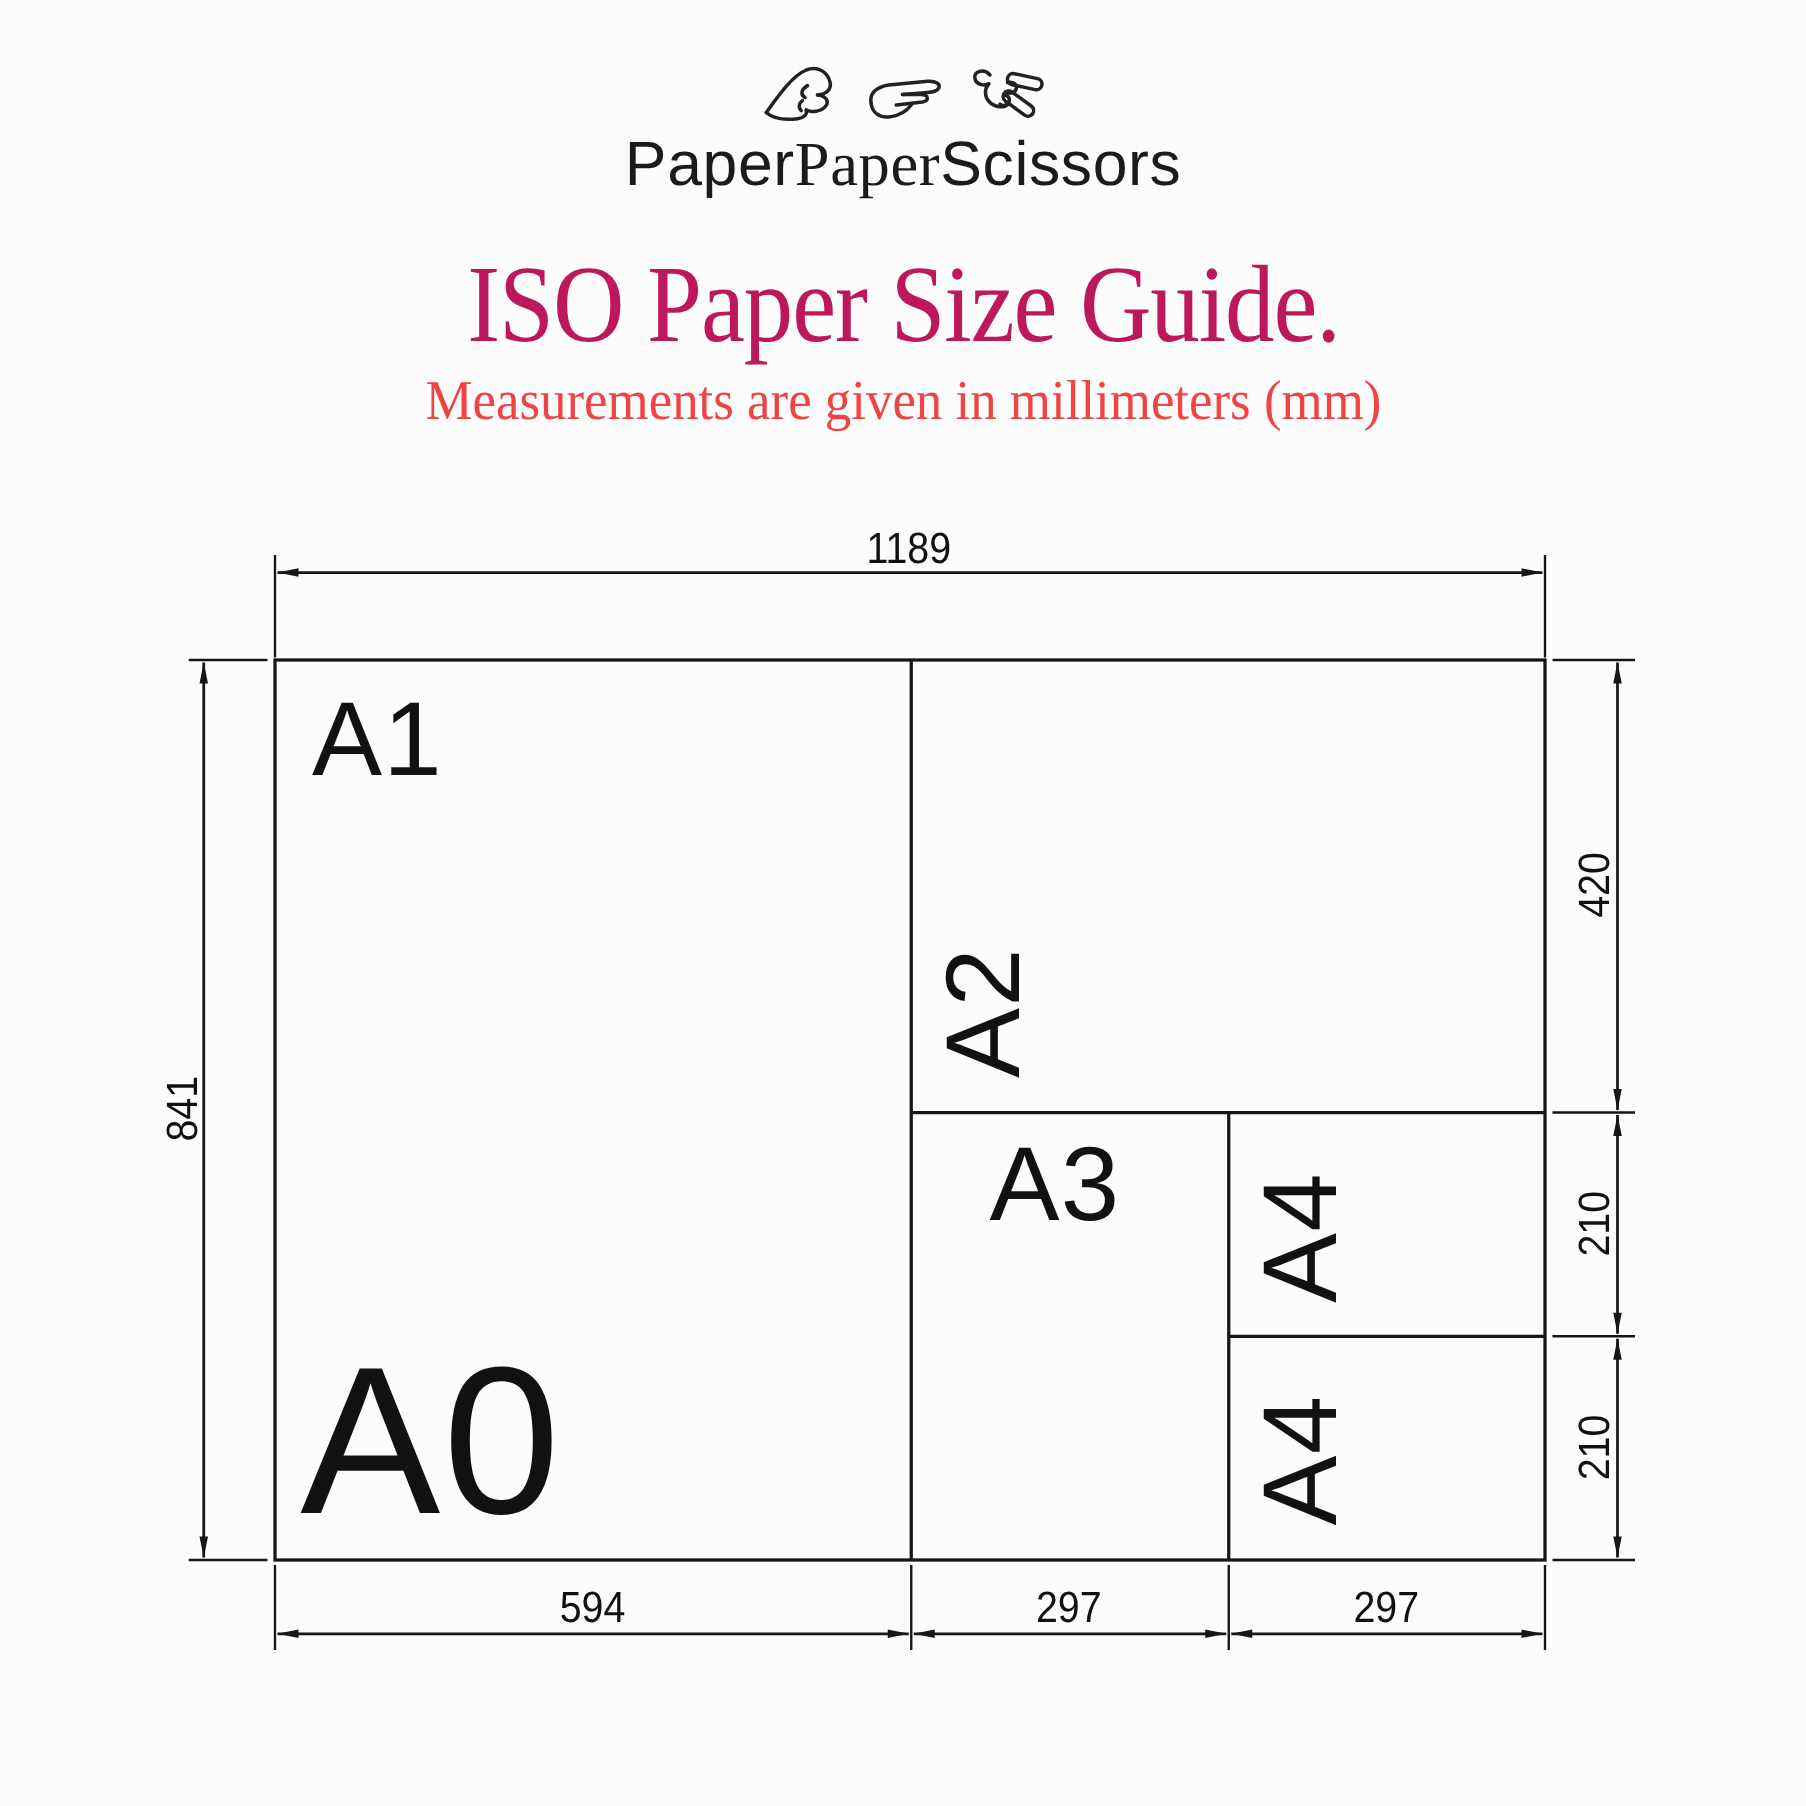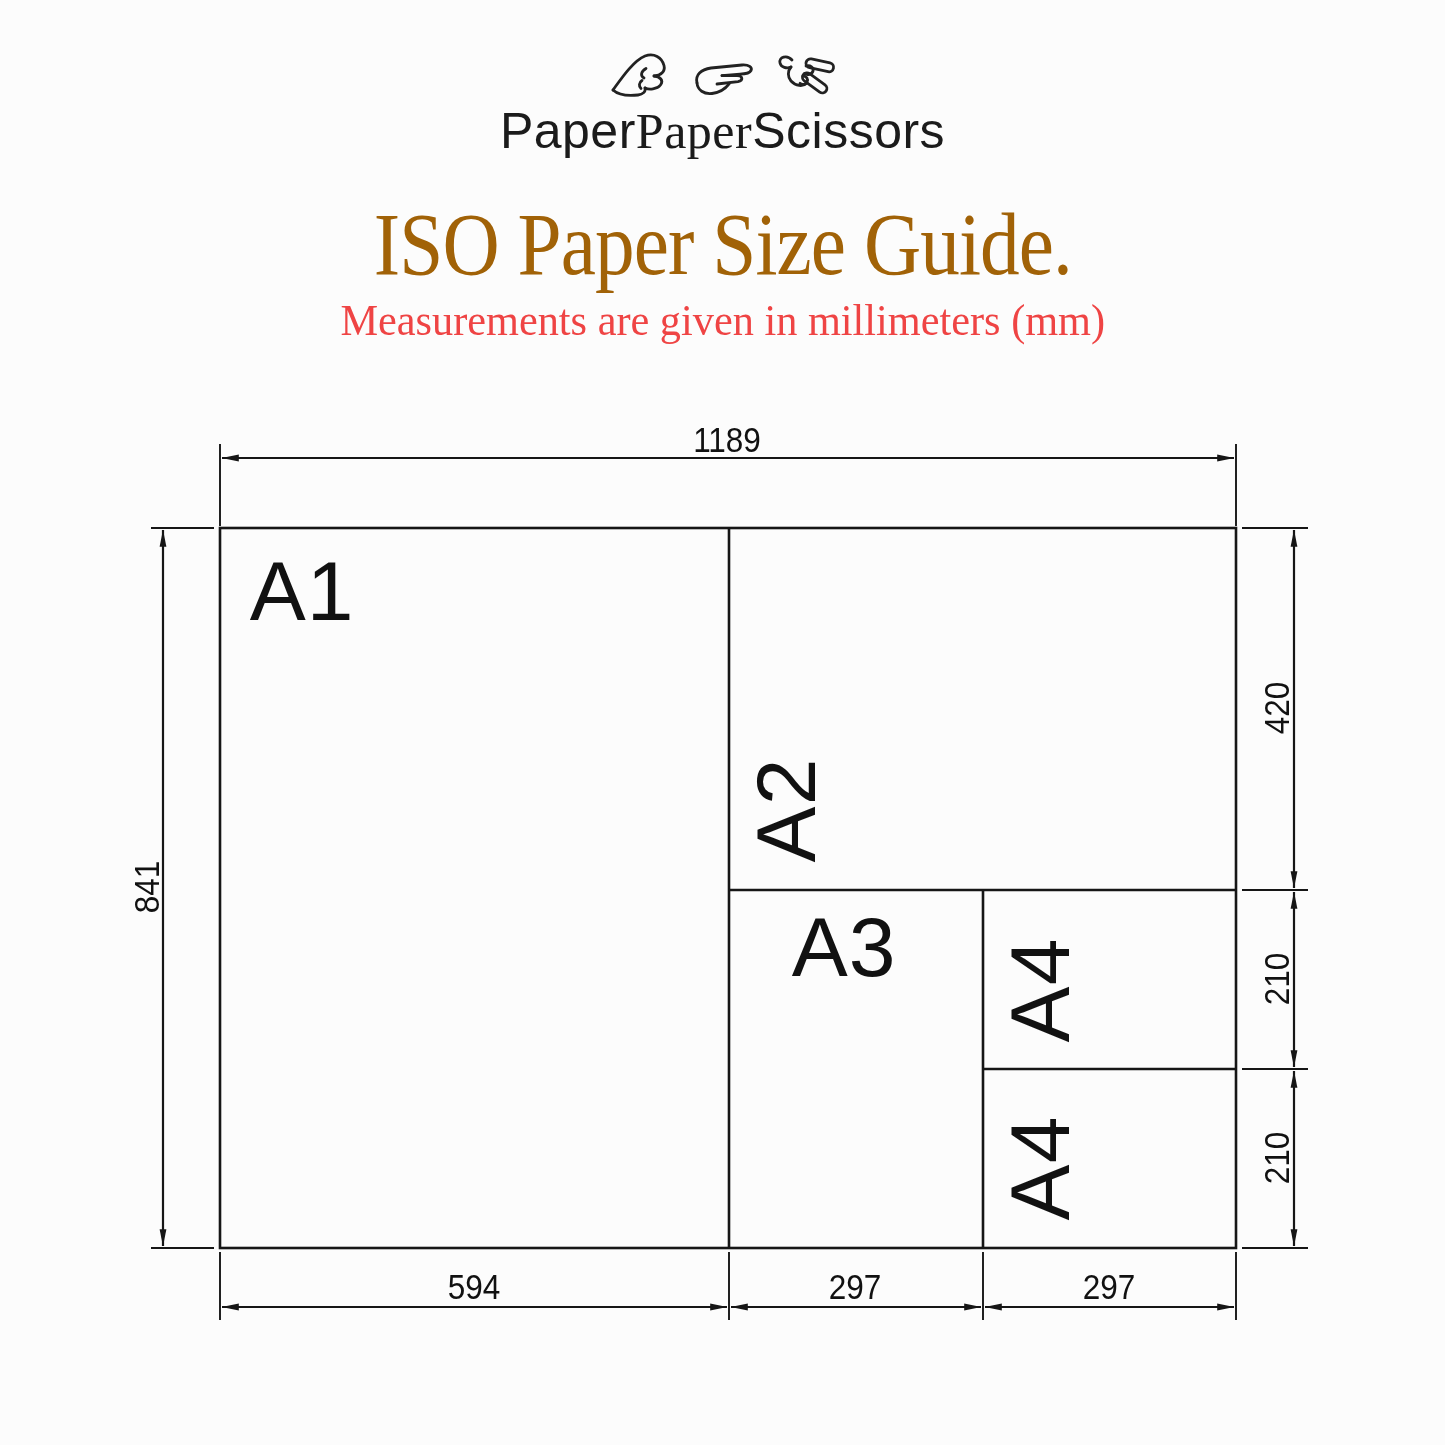--- a/index.html
+++ b/index.html
@@ -22,21 +22,21 @@
     text-align:center; font-size:50px; line-height:1;
     color:#1b1b1b; letter-spacing:0.5px; white-space:nowrap;
   }
   .w-thin  { font-family:"Liberation Sans", sans-serif; font-weight:300; }
   .w-serif { font-family:"Liberation Serif", serif; font-weight:400; }
 
   
   .title {
     position:absolute; top:201px; left:0; right:0; margin:0;
     text-align:center; font-family:"Liberation Serif", serif;
-    font-weight:400; font-size:88px; line-height:1; color:#a16207;
+    font-weight:400; font-size:88px; line-height:1; color:#be185d;
   }
   .title .squeeze { display:inline-block; transform:scaleX(0.9); transform-origin:center; letter-spacing:-1px; }
   .subtitle {
     position:absolute; top:298px; left:0; right:0;
     text-align:center; font-family:"Liberation Serif", serif;
     font-size:45px; line-height:1; color:#ef4444;
   }
   .subtitle .squeeze { display:inline-block; transform:scaleX(0.94); transform-origin:center; }
 
   
@@ -131,20 +131,21 @@
           <line x1="985" y1="1307" x2="1234" y2="1307"></line>
         </g>
       </g>
     </svg>
 
     <div class="lbl size" style="left:302px;  top:591px;">A1</div>
     <div class="lbl size rot" style="left:786px;  top:810px;">A2</div>
     <div class="lbl size" style="left:806px;  top:947px;margin-left:38px;">A3</div>
     <div class="lbl size rot" style="left:1040px; top:990px;">A4</div>
     <div class="lbl size rot" style="left:1040px; top:1168px;">A4</div>
+    <div class="lbl size big" style="left:345px;  top:1152px;">A0</div>
 
     <div class="lbl num" style="left:727px;  top:439px;">1189</div>
     <div class="lbl num rot" style="left:146px;  top:887px;">841</div>
     <div class="lbl num rot" style="left:1276px; top:708px;">420</div>
     <div class="lbl num rot" style="left:1276px; top:979px;">210</div>
     <div class="lbl num rot" style="left:1276px; top:1158px;">210</div>
     <div class="lbl num" style="left:474px;  top:1286px;">594</div>
     <div class="lbl num" style="left:855px;  top:1286px;">297</div>
     <div class="lbl num" style="left:1109px; top:1286px;">297</div>
 

